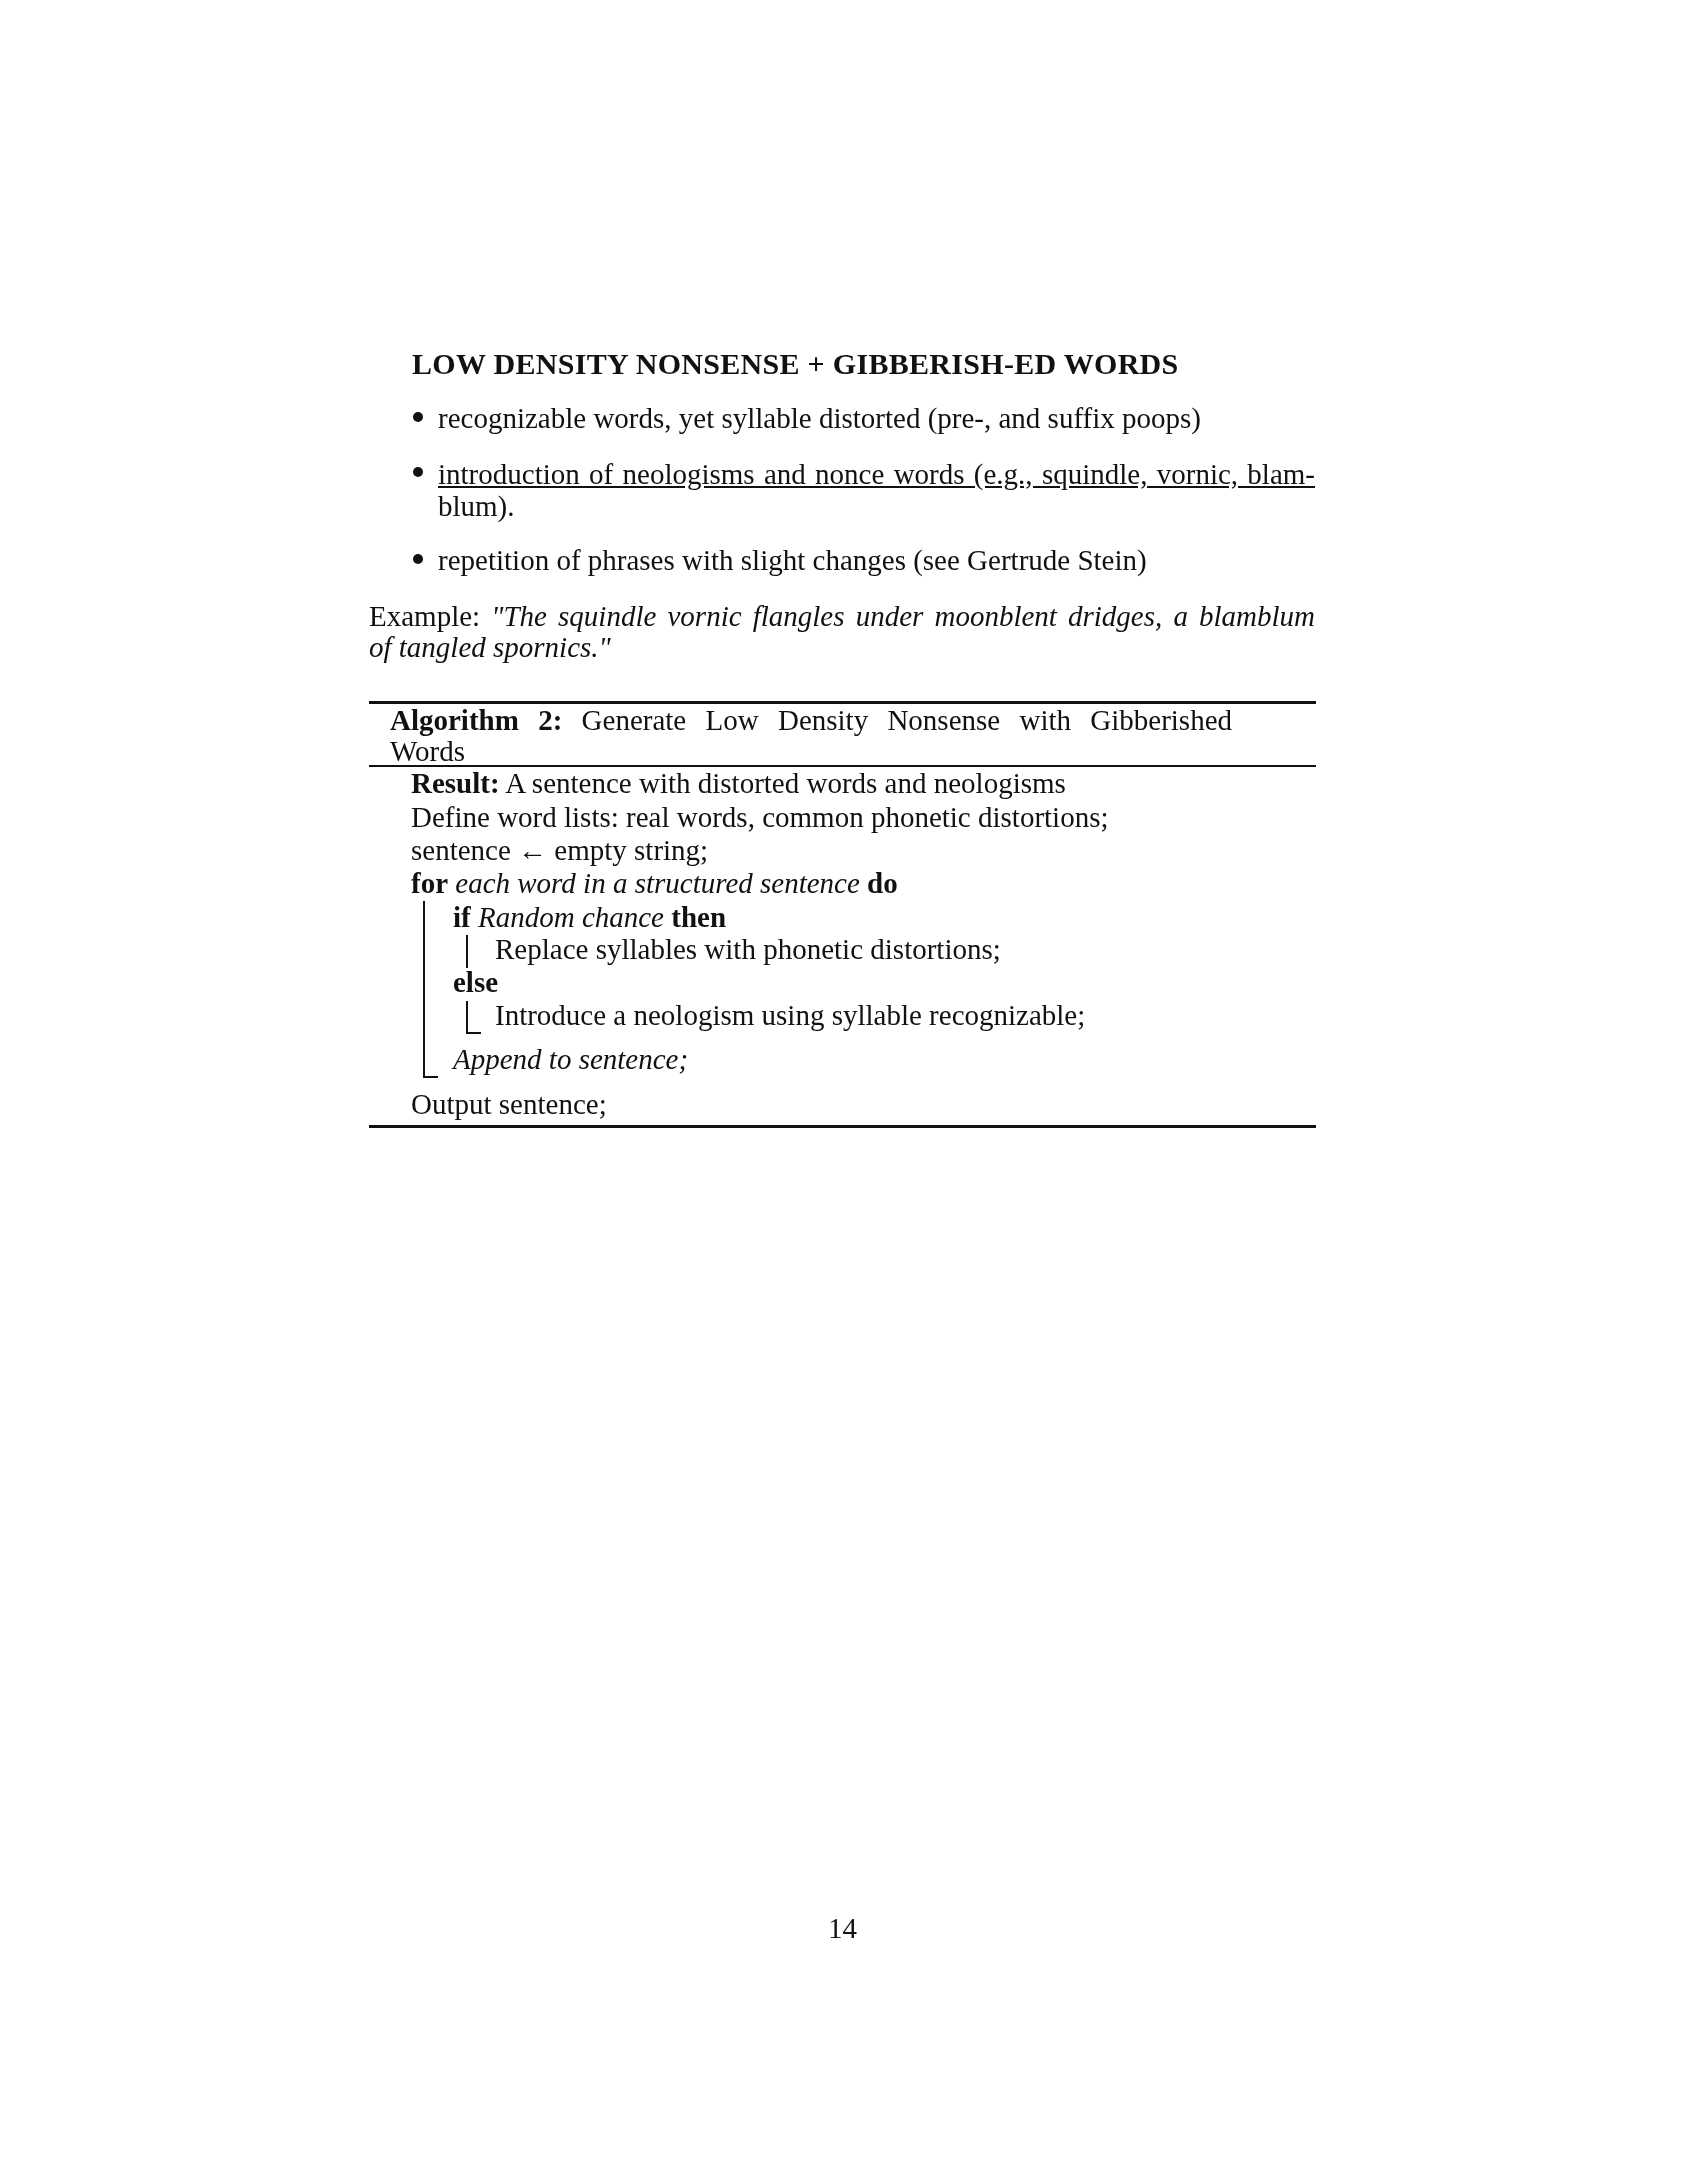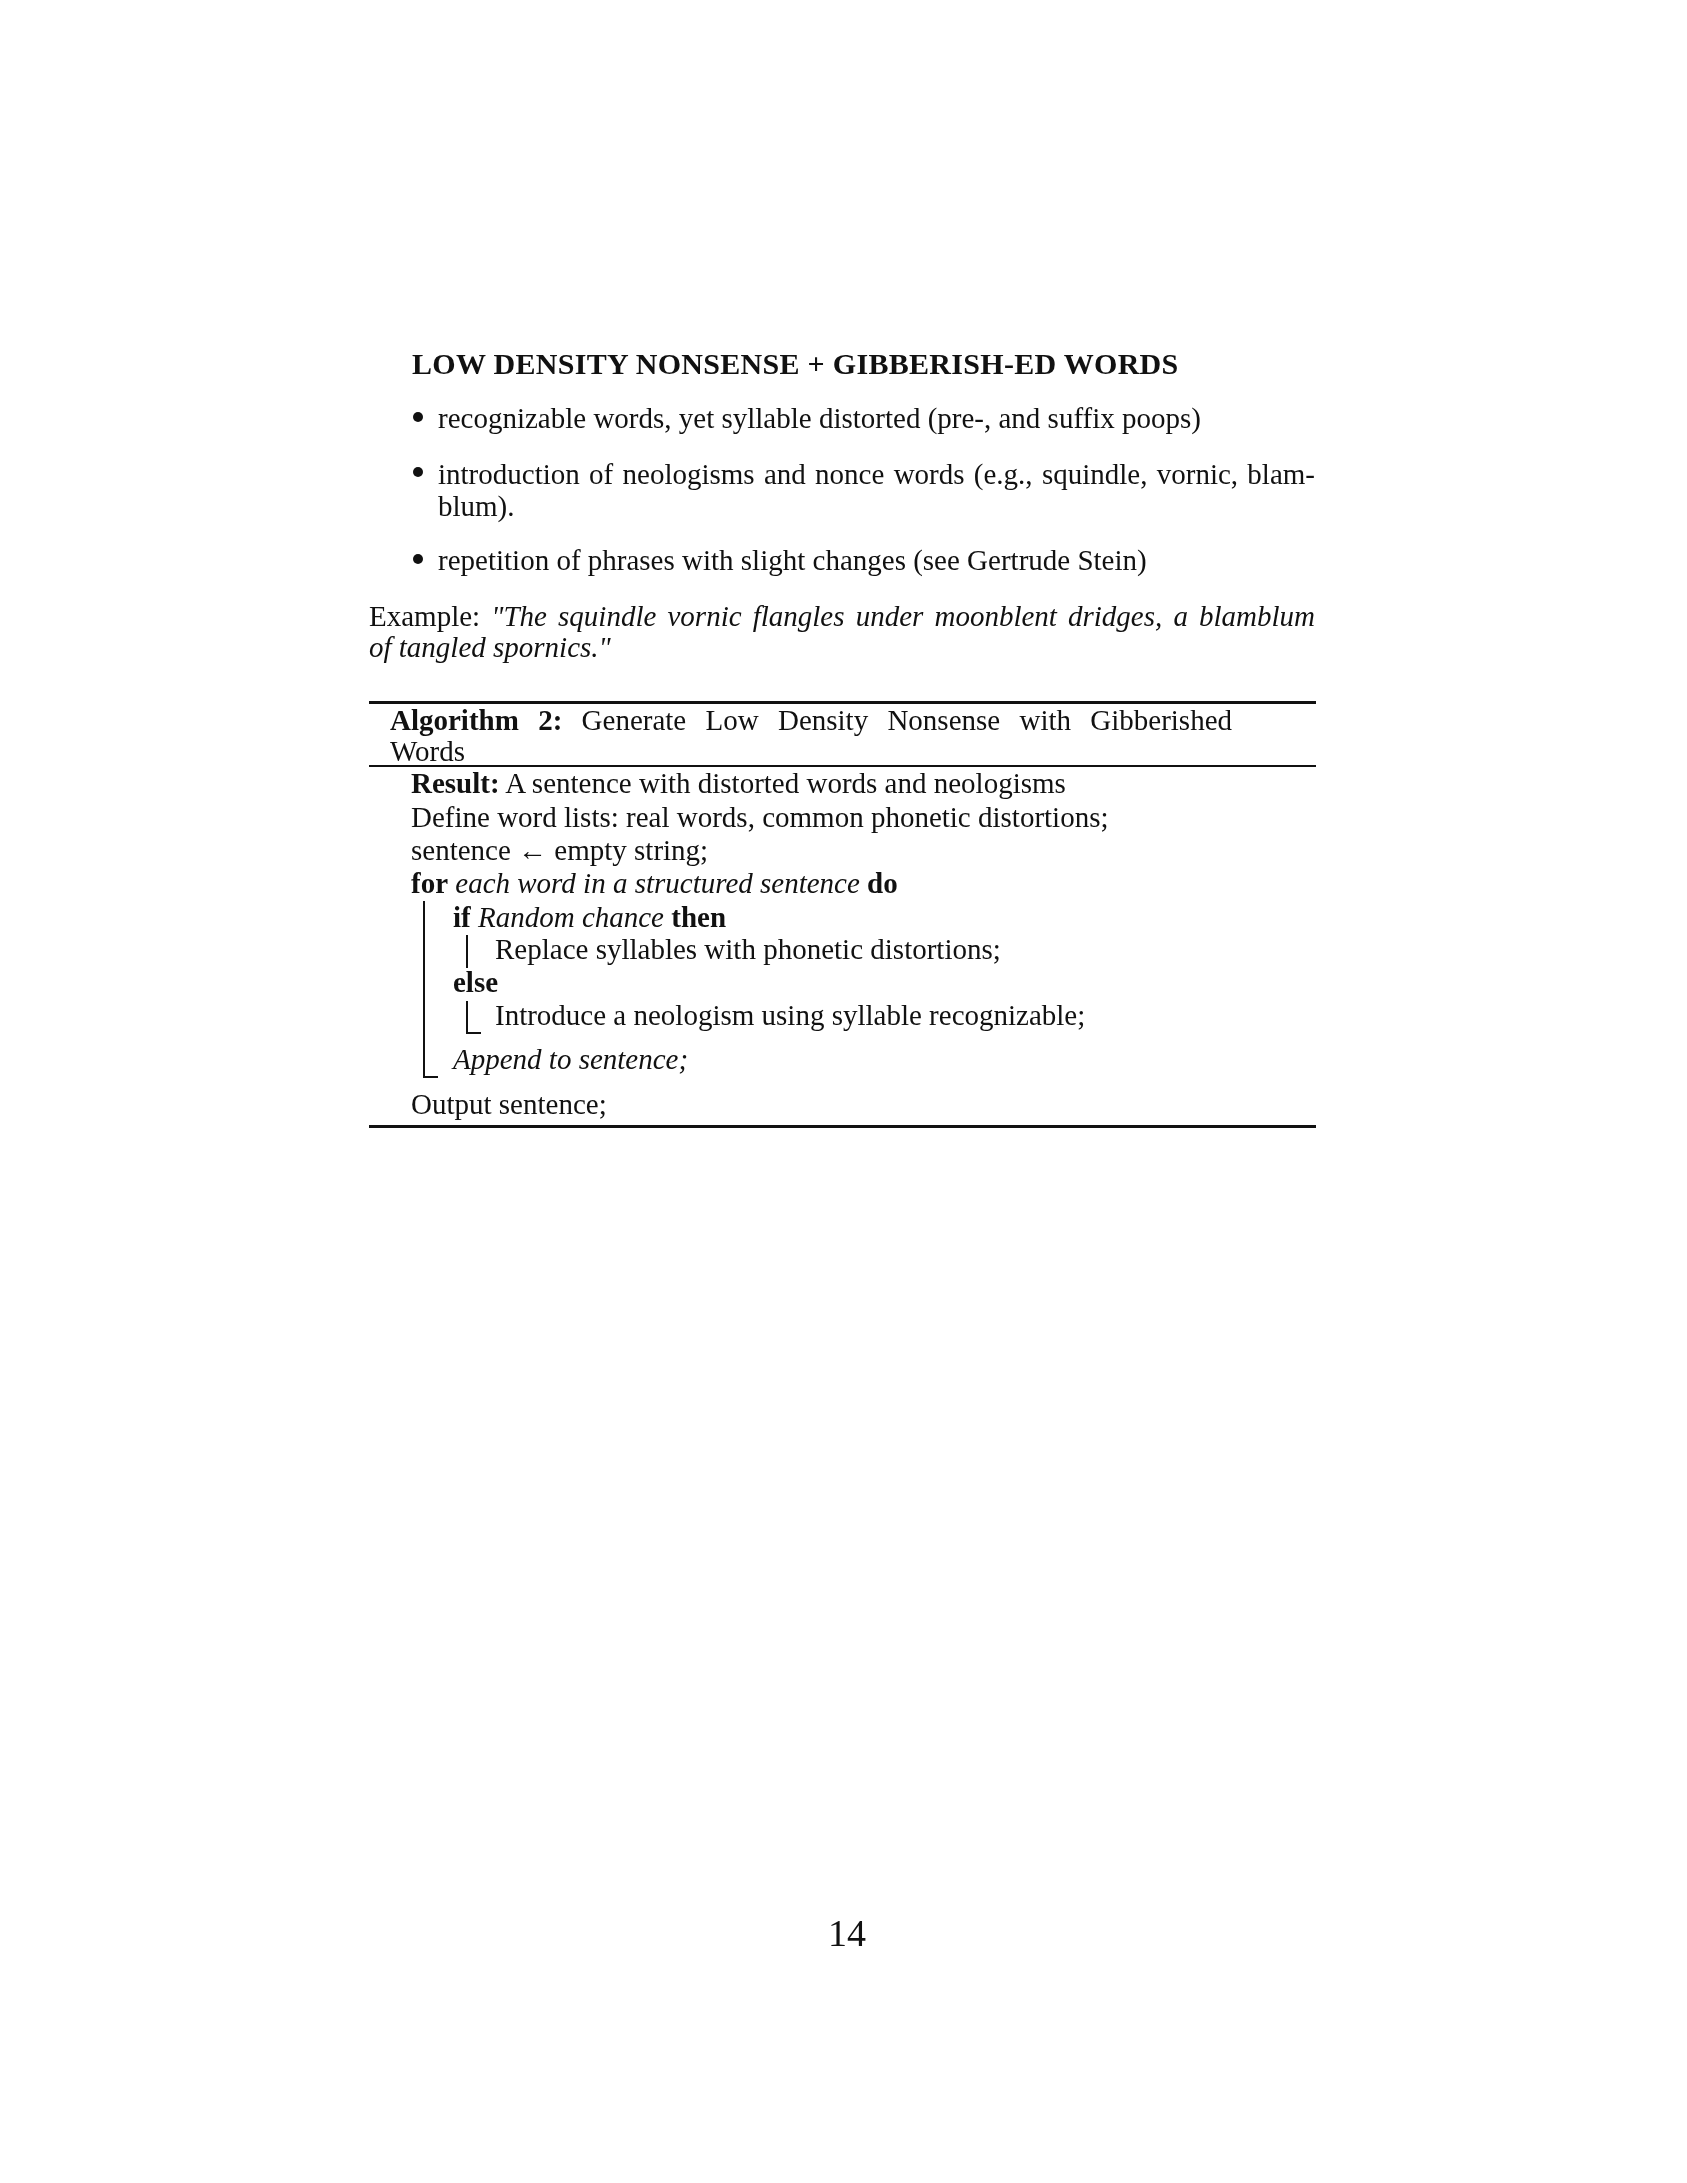--- a/index.html
+++ b/index.html
@@ -63,40 +63,40 @@
     width: 2px;
     background: #111;
   }
   .hfoot {
     position: absolute;
     height: 2px;
     background: #111;
   }
   .pagenum {
     position: absolute;
-    font-size: 38px;
+    font-size: 29px;
     line-height: 1;
     white-space: nowrap;
   }
 </style>
 </head>
 <body>
 
 <div class="page">
 
   <div class="line heading" style="left:412px; top:349px;">LOW DENSITY NONSENSE + GIBBERISH-ED WORDS</div>
 
   <div>
     <div>
       <span class="bullet-dot" style="left:413px; top:412px;"></span>
       <div class="bullet-text" style="left:438px; top:404px;">recognizable words, yet syllable distorted (pre-, and suffix poops)</div>
     </div>
     <div>
       <span class="bullet-dot" style="left:413px; top:467px;"></span>
-      <div class="bullet-text justify" style="left:438px; top:460px; width:877px;">introduction of neologisms and nonce words (e.g., squindle, vornic, blam-</div>
+      <div class="bullet-text justify" style="left:438px; top:460px; width:877px;text-decoration:underline;">introduction of neologisms and nonce words (e.g., squindle, vornic, blam-</div>
       <div class="bullet-text" style="left:438px; top:492px;">blum).</div>
     </div>
     <div>
       <span class="bullet-dot" style="left:413px; top:554px;"></span>
       <div class="bullet-text" style="left:438px; top:546px;">repetition of phrases with slight changes (see Gertrude Stein)</div>
     </div>
   </div>
 
   <div class="line justify" style="left:369px; top:602px; width:946px;">
     <span>Example:</span>

